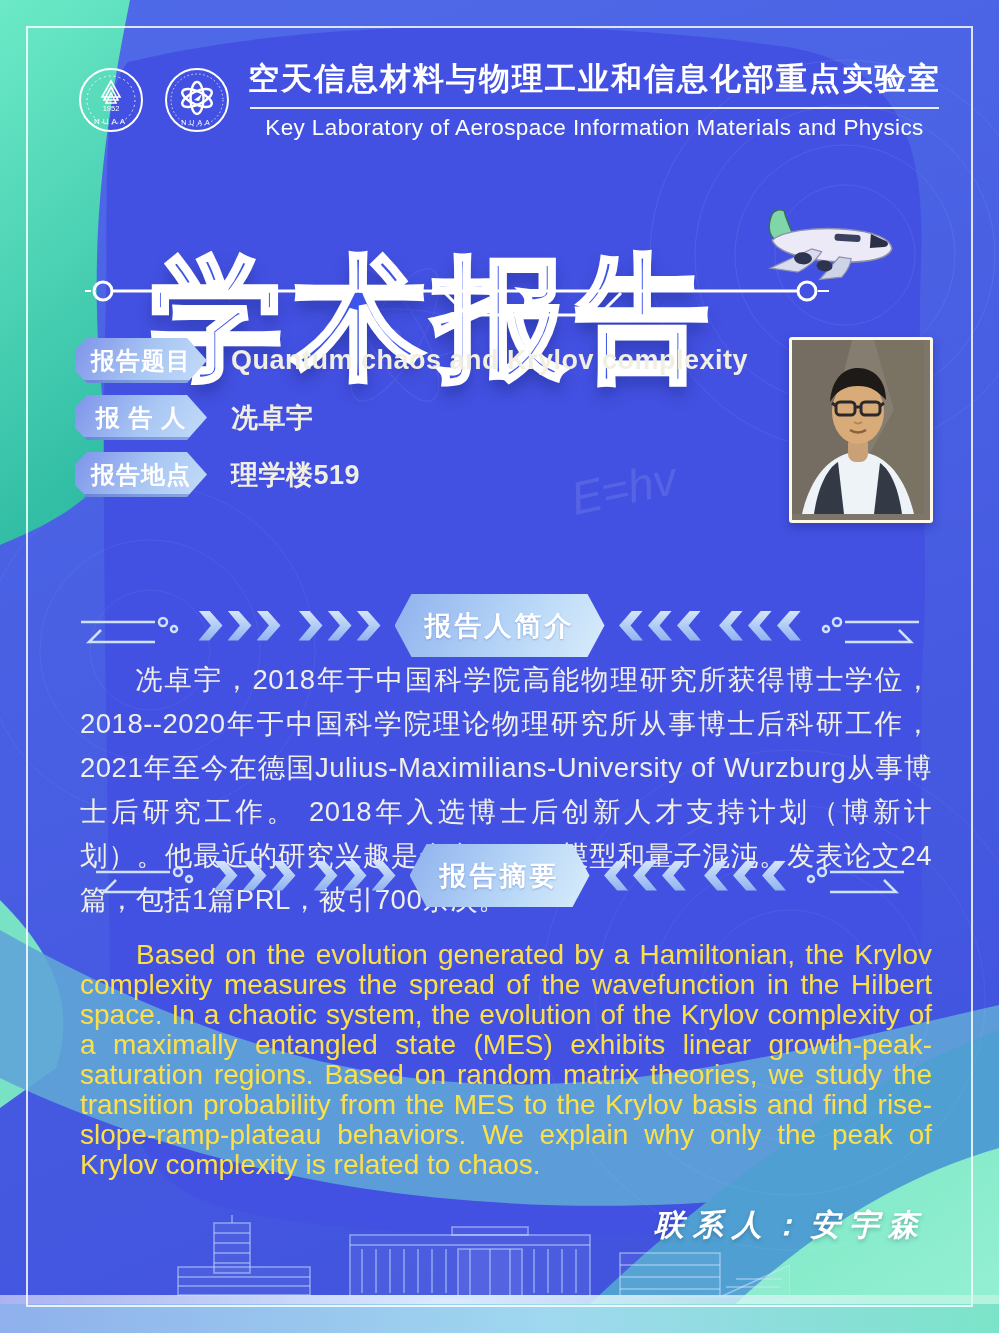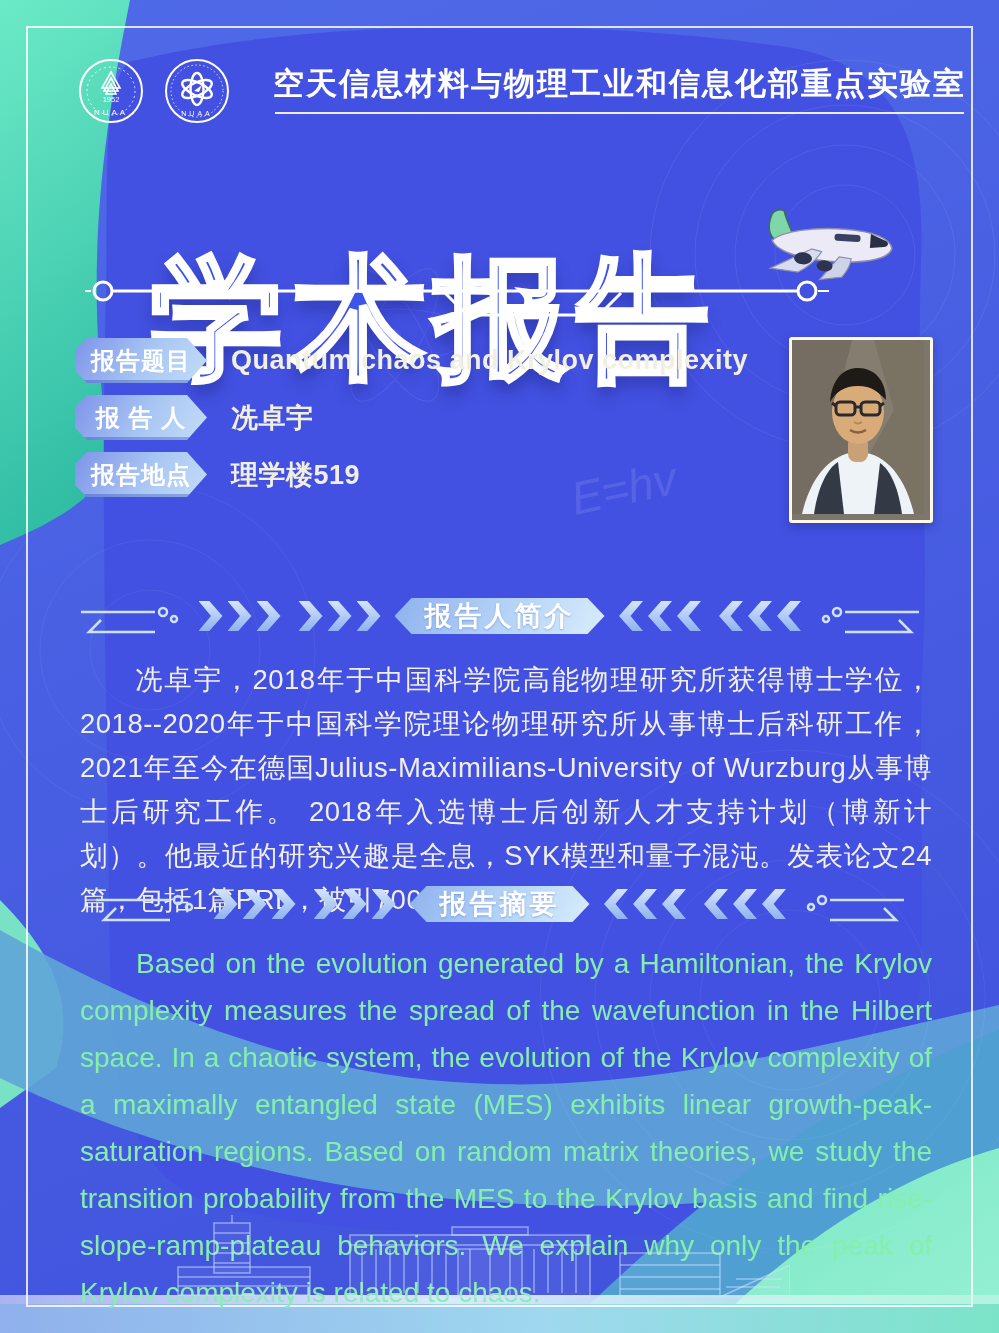--- a/index.html
+++ b/index.html
@@ -11,21 +11,21 @@
   .bg{position:absolute;inset:0;z-index:0;}
   .frame{
     position:absolute;inset:26px;border:2px solid rgba(255,255,255,.82);
     z-index:2;pointer-events:none;
   }
   .layer{position:absolute;z-index:4;}
 
   
   .header{top:58px;left:78px;right:66px;display:flex;align-items:center;gap:18px;}
   .logos{display:flex;gap:20px;flex:0 0 auto;}
-  .header-titles{flex:1;text-align:center;color:#fff;margin-left:25px;}
+  .header-titles{flex:1;text-align:center;color:#fff;}
   .cn-title{font-size:31px;font-weight:bold;letter-spacing:2px;white-space:nowrap;}
   .header-rule{height:2px;background:rgba(255,255,255,.9);margin:7px 2px 6px;}
   .en-title{font-size:22.5px;letter-spacing:.4px;white-space:nowrap;}
 
   
   .banner-title{
     top:158px;left:0;width:870px;text-align:center;
     font-size:132px;font-weight:bold;letter-spacing:10px;line-height:1.1;
     color:#3c55e8;
     -webkit-text-stroke:4px #ffffff;
@@ -46,41 +46,41 @@
     box-shadow:inset 0 -3px 0 rgba(40,70,180,.35);
   }
   .info-value{margin-left:24px;color:#f1efe2;font-size:27px;font-weight:bold;letter-spacing:.5px;white-space:nowrap;}
 
   
   .photo{top:337px;left:789px;width:138px;height:180px;border:3px solid #fdf8e8;border-radius:3px;overflow:hidden;background:#7d766a;box-shadow:0 4px 10px rgba(20,30,110,.35);}
 
   
   .section-row{left:0;width:999px;display:flex;align-items:center;justify-content:center;gap:14px;}
   .section-row.first{top:594px;}
-  .section-row.second{top:882px;}
+  .section-row.second{top:844px;}
   .chevs{display:flex;gap:5px;}
   .chevs .gap{width:8px;}
   .chev{
     width:24px;height:30px;
     background:linear-gradient(180deg,#d5e6fb,#8fb2f0);
     clip-path:polygon(0 0,45% 0,100% 50%,45% 100%,0 100%,52% 50%);
   }
   .chevs.rtl{transform:scaleX(-1);}
   .section-badge{
-    height:36px;display:flex;align-items:center;justify-content:center;padding:0 30px;
+    height:63px;display:flex;align-items:center;justify-content:center;padding:0 30px;
     font-size:27px;font-weight:bold;letter-spacing:3px;color:#ffffff;
     background:linear-gradient(115deg,#8fb2ee 0%,#b9d8f7 60%,#d9ecfb 100%);
     clip-path:polygon(17px 0, calc(100% - 17px) 0, 100% 50%, calc(100% - 17px) 100%, 17px 100%, 0 50%);
     text-shadow:0 1px 2px rgba(50,80,180,.35);
   }
 
   
   .body-text{color:#f0efe7;text-align:justify;}
   .bio{top:658px;left:80px;width:852px;font-size:27.5px;line-height:44px;text-indent:2em;letter-spacing:.5px;font-weight:500;}
-  .abstract{top:940px;left:80px;width:852px;font-size:28px;line-height:47px;text-indent:2em;color:#86efac;}
+  .abstract{top:940px;left:80px;width:852px;font-size:28px;line-height:30px;text-indent:2em;color:#fde047;}
 
   
   .contact{top:1205px;right:72px;color:#ffffff;font-size:30px;font-weight:bold;font-style:italic;
     font-family:"DejaVu Serif", serif;letter-spacing:9px;text-shadow:0 2px 4px rgba(20,60,80,.3);}
   .buildings{top:1215px;left:170px;}
   .bottom-bar{left:0;right:0;top:1295px;height:9px;z-index:3;
     background:linear-gradient(90deg,rgba(255,255,255,.55),rgba(235,250,255,.9) 45%,rgba(200,245,230,.6));}
 </style>
 </head>
 <body>
@@ -176,20 +176,21 @@
           <ellipse rx="16" ry="6.5" transform="rotate(90)"></ellipse>
           <ellipse rx="16" ry="6.5" transform="rotate(155)"></ellipse>
         </g>
         <path d="M30,33 l8,-6 l-3,7 z" fill="#ffffff"></path>
         <text x="33" y="58" font-size="7" letter-spacing="3" fill="#ffffff" text-anchor="middle">NUAA</text>
       </svg>
     </div>
     <div class="header-titles">
       <div class="cn-title">空天信息材料与物理工业和信息化部重点实验室</div>
       <div class="header-rule"></div>
+      <div class="en-title">Key Laboratory of Aerospace Information Materials and Physics</div>
     </div>
   </header>
 
   <h1 class="layer banner-title">学术报告</h1>
 
   <svg class="layer banner-deco" width="830" height="60" viewBox="0 0 830 60" stroke="#ffffff" fill="none" stroke-width="3">
     <circle cx="18" cy="26" r="9"></circle>
     <line x1="27" y1="26" x2="712" y2="26"></line>
     <circle cx="722" cy="26" r="9"></circle>
     <path d="M360,28 l22,22 h132 l22,-22"></path>
@@ -313,20 +314,21 @@
     <svg width="104" height="44" viewBox="0 0 104 44" stroke="#cfe2fb" fill="none" stroke-width="2.5" style="transform:scaleX(-1)">
       <line x1="0" y1="18" x2="74" y2="18"></line>
         <circle cx="82" cy="18" r="4"></circle>
         <circle cx="93" cy="25" r="3"></circle>
       <path d="M20,26 l-12,12 h66"></path>
     </svg>
   </div>
 
   <p class="layer body-text abstract" style="margin:0;">Based on the evolution generated by a Hamiltonian, the Krylov complexity measures the spread of the wavefunction in the Hilbert space. In a chaotic system, the evolution of the Krylov complexity of a maximally entangled state (MES) exhibits linear growth-peak-saturation regions. Based on random matrix theories, we study the transition probability from the MES to the Krylov basis and find rise-slope-ramp-plateau behaviors. We explain why only the peak of Krylov complexity is related to chaos.</p>
 
+  <div class="layer contact">联系人：安宇森</div>
 
   <svg class="layer buildings" width="620" height="88" viewBox="0 0 620 88" stroke="#cfe6ff" stroke-opacity="0.55" fill="rgba(255,255,255,0.05)" stroke-width="1.5">
 
     <line x1="62" y1="0" x2="62" y2="8"></line>
     <rect x="44" y="8" width="36" height="50"></rect>
     <line x1="44" y1="18" x2="80" y2="18"></line>
       <line x1="44" y1="28" x2="80" y2="28"></line>
     <line x1="44" y1="38" x2="80" y2="38"></line>
       <line x1="44" y1="48" x2="80" y2="48"></line>
     <rect x="8" y="52" width="132" height="28"></rect>

